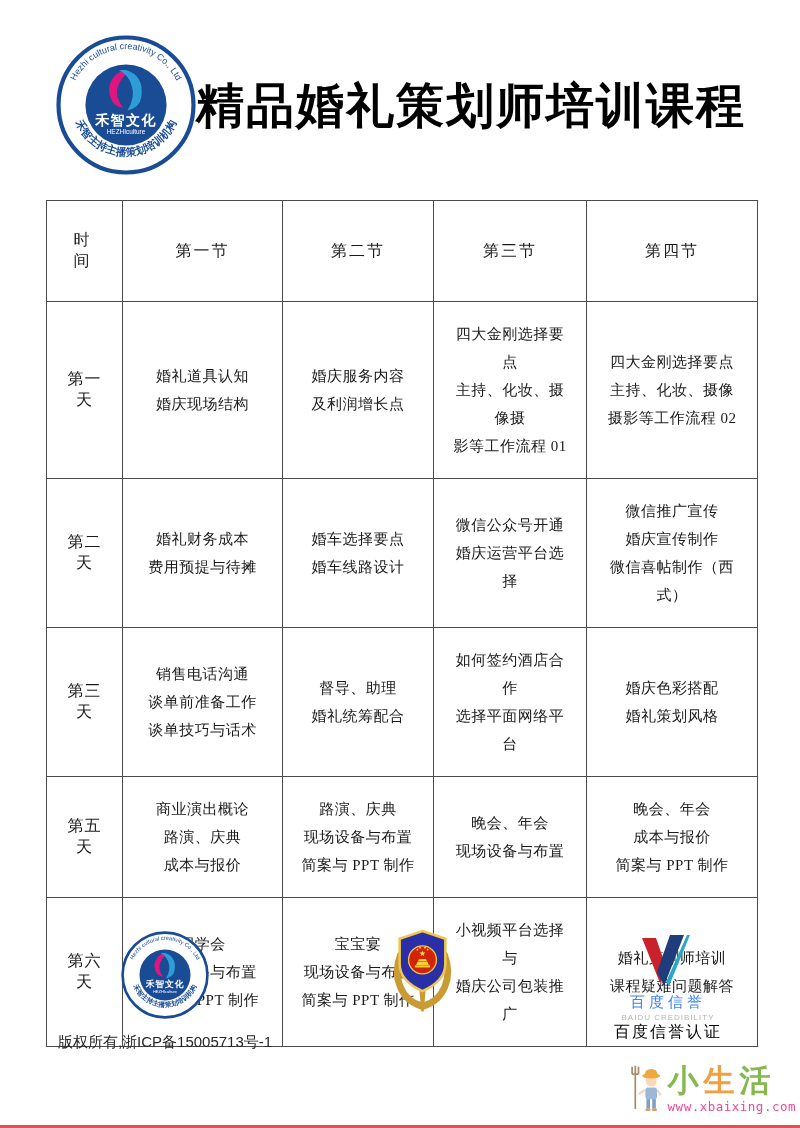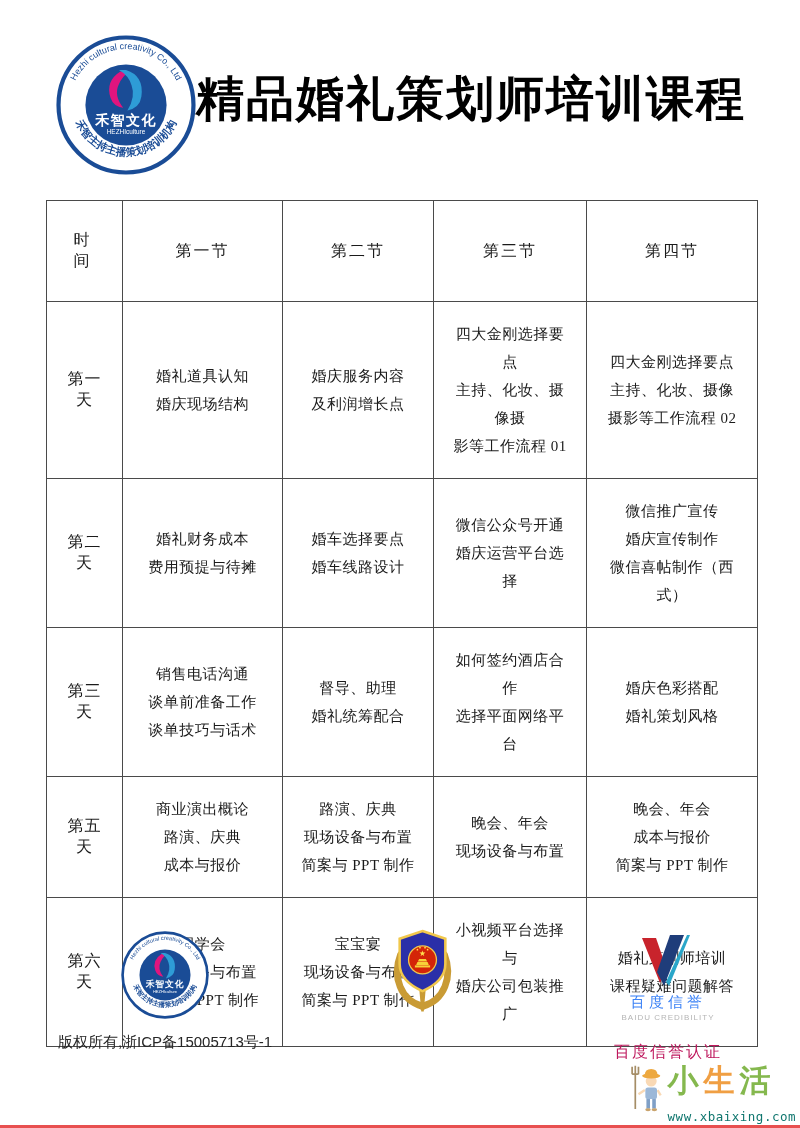--- a/index.html
+++ b/index.html
@@ -5,21 +5,21 @@
   html,body { margin:0; padding:0; }
   body {
     width:800px; height:1128px; background:#ffffff; position:relative;
     overflow:hidden; font-family:"Liberation Sans", sans-serif;
   }
   .page { position:absolute; inset:0; }
 
   
   .logo-big { position:absolute; left:56px; top:35px; width:140px; height:140px; }
   .page-title {
-    position:absolute; left:183px; top:67px; width:576px; margin:0;
+    position:absolute; left:183px; top:74px; width:576px; margin:0;
     text-align:center; font-family:"Liberation Serif","DejaVu Serif",serif;
     font-weight:bold; font-size:48px; letter-spacing:2px; color:#000;
     white-space:nowrap;
   }
 
   
   table.schedule {
     position:absolute; left:46px; top:200px; width:711px;
     border-collapse:collapse; table-layout:fixed;
     font-family:"Liberation Serif","DejaVu Serif",serif; color:#1b1b1b;
@@ -35,31 +35,31 @@
 
   
   .f-left  { position:absolute; left:45px;  top:931px; width:240px; text-align:center; }
   .f-center{ position:absolute; left:292px; top:926px; width:260px; text-align:center; }
   .f-right { position:absolute; left:593px; top:929px; width:150px; text-align:center; }
   .f-left svg, .f-center svg, .f-right svg { display:block; margin:0 auto; }
   .icp-text { margin-top:14px; font-size:15px; color:#262626; }
   .police-text { margin-top:8px; font-size:17px; font-weight:bold; color:#0d0d0d; }
   .bd-cn  { margin-top:2px; font-size:15px; color:#3b82f6; letter-spacing:4px; }
   .bd-en  { margin-top:1px; font-size:8px;  color:#b5b5b5; letter-spacing:1px; }
-  .bd-cert{ margin-top:20px; font-size:16px; color:#be185d; letter-spacing:2px;text-align:center; }
+  .bd-cert{ margin-top:0; font-size:16px; color:#000000; letter-spacing:2px;text-align:center; }
 
   
   .watermark { position:absolute; right:4px; top:1064px; display:flex; align-items:flex-start; }
   .wm-body { margin-left:2px; }
   .wm-chars { font-size:31px; font-weight:bold; line-height:34px; letter-spacing:5px; white-space:nowrap; }
   .wm-c-green  { color:#85b84e; }
   .wm-c-orange { color:#f09f43; }
   .wm-url {
     font-family:"DejaVu Sans Mono","Liberation Mono",monospace;
-    font-size:12.5px; color:#0f766e; letter-spacing:0.5px; margin-top:11px;
+    font-size:12.5px; color:#ec4899; letter-spacing:0.5px; margin-top:1px;
   }
 
   .bottom-line { position:absolute; left:0; bottom:0; width:100%; height:3px; background:#e85050; }
 
   
   .arc-en  { font-size:6.4px; fill:#1a4c96; font-family:"Liberation Sans",sans-serif; }
   .arc-cn  { font-size:7.6px; fill:#1a4c96; font-weight:bold; }
   .logo-cn { font-size:10px; fill:#ffffff; font-weight:bold; letter-spacing:1px; }
   .logo-en { font-size:4.6px; fill:#ffffff; }
 </style>

